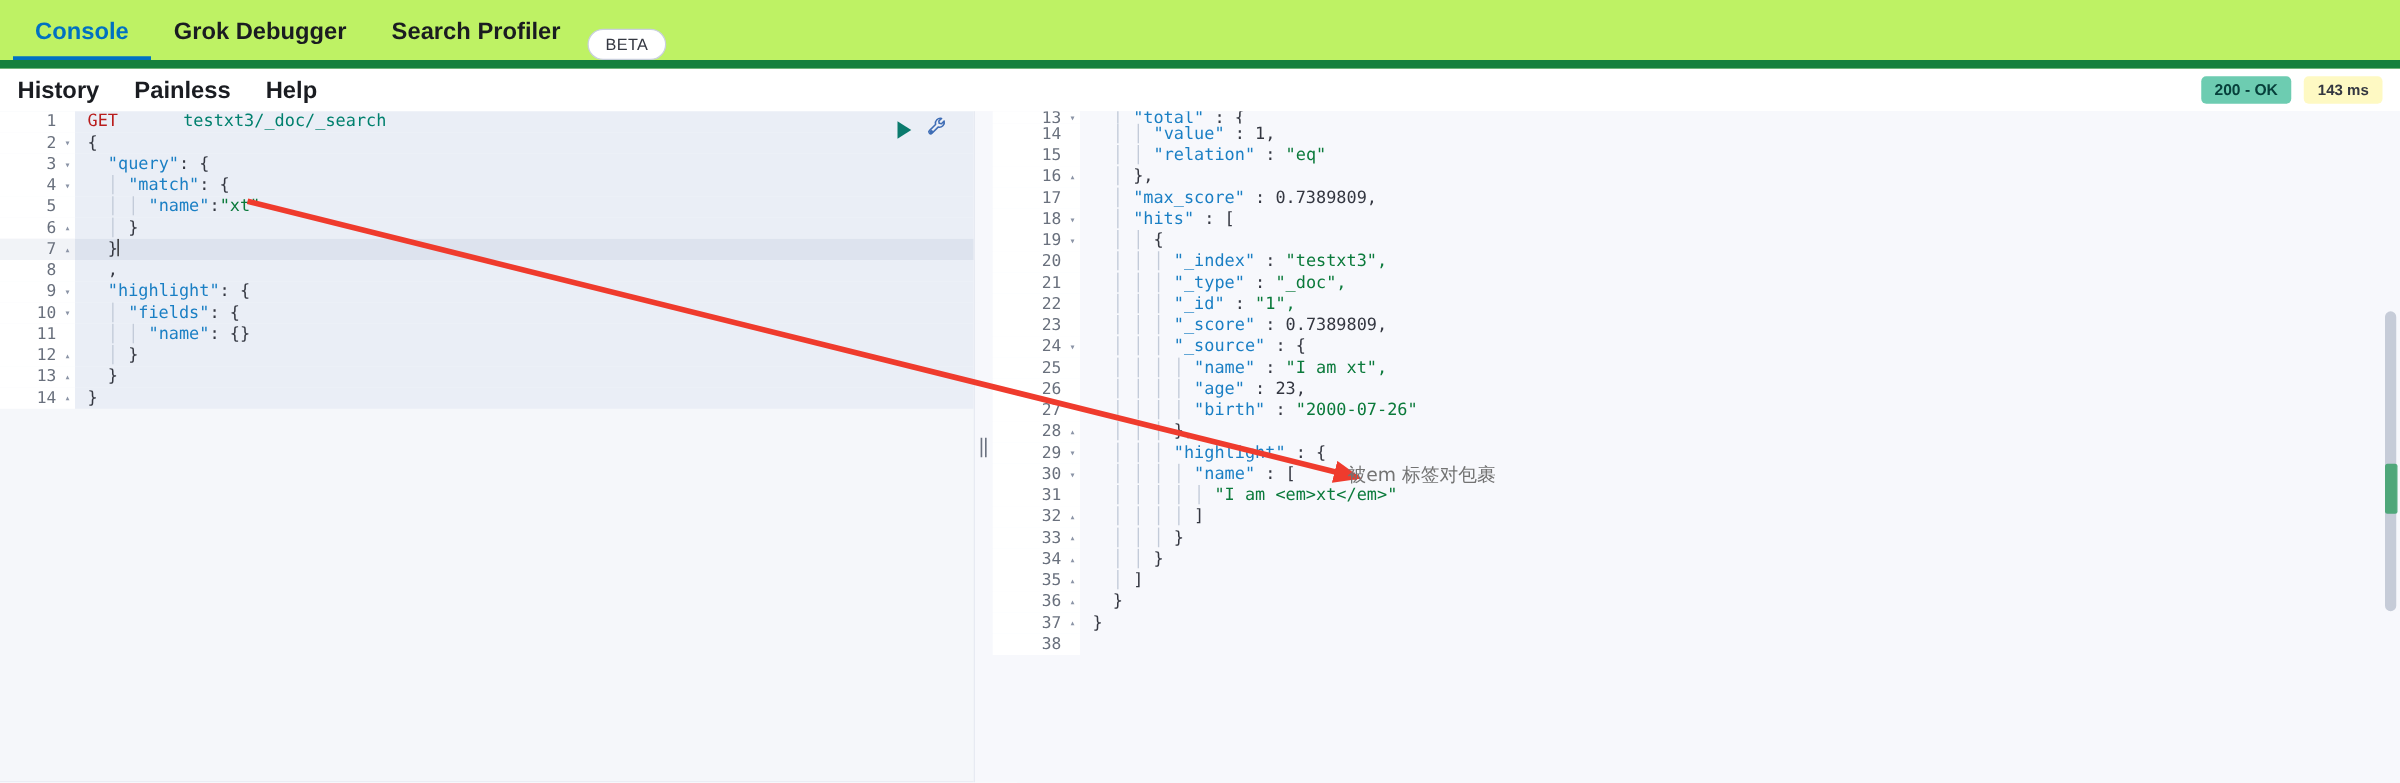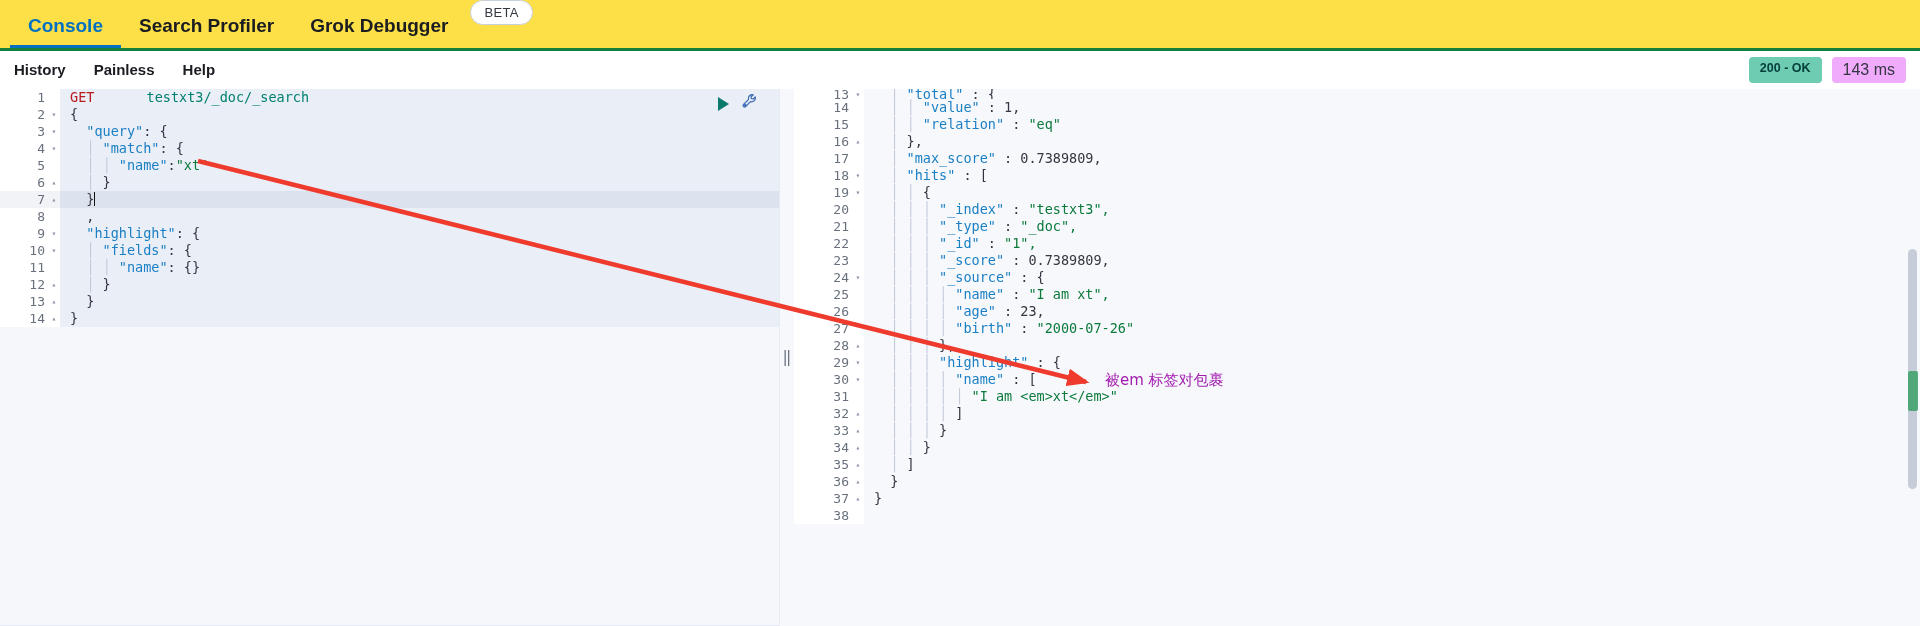--- a/index.html
+++ b/index.html
@@ -6,25 +6,25 @@
   body{
     width:1920px;height:626px;
     background:#ffffff;
     font-family:"Liberation Sans", sans-serif;
     overflow:hidden;
     position:relative;
   }
   
   .tabbar{
     height:48px;
-    background:#fde047;
-    display:flex;
-    align-items:flex-start;
+    background:#bef264;
+    display:flex;
+    align-items:flex-end;
     padding:0 0 0 10px;
-    border-bottom:3px solid #15803d;
+    border-bottom:7px solid #15803d;
     position:relative;
   }
   .tab{
     font-size:19px;
     font-weight:bold;
     color:#1a1c21;
     padding:0 18px;
     height:48px;
     line-height:52px;
     cursor:pointer;
@@ -49,47 +49,48 @@
   
   .submenu{
     height:36px;
     display:flex;
     align-items:center;
     padding-left:14px;
     background:#fff;
     position:relative;
   }
   .submenu-item{
-    font-size:15px;
+    font-size:19px;
     font-weight:bold;
     color:#1a1c21;
     margin-right:28px;
     cursor:pointer;
   }
   .status-group{
     position:absolute;
     right:14px;
     top:6px;
     display:flex;
+    align-items:center;
     gap:10px;
     padding-left:34px;
   }
   .status-ok{
     background:#6dccb1;
     color:#07403b;
     font-size:12.5px;
     font-weight:bold;
     border-radius:4px;
     padding:4px 11px;
   }
   .status-ms{
-    background:#f0abfc;
+    background:#fef9c3;
     color:#343741;
-    font-size:16px;
-    font-weight:normal;
+    font-size:12px;
+    font-weight:bold;
     border-radius:4px;
     padding:4px 11px;
   }
   
   .console{
     position:absolute;
     left:0;right:0;
     top:89px;
     bottom:0;
     display:flex;
@@ -199,23 +200,23 @@
   
   .annotation-svg{
     position:absolute;
     left:0;top:0;
     width:1920px;height:626px;
     pointer-events:none;
     z-index:20;
   }
   .annot-text{
     position:absolute;
-    left:1105px;
+    left:1078px;
     top:371px;
-    color:#a21caf;
+    color:#737373;
     font-size:15px;
     font-family:"DejaVu Sans","Liberation Sans",sans-serif;
     z-index:21;
     white-space:nowrap;
     text-align:right;
   }
   
   .vscroll{
     position:absolute;
     right:1px;top:0;bottom:0;
@@ -240,22 +241,22 @@
   }
   .pane-bottom-edge{
     position:absolute;left:0;right:0;bottom:0;height:1px;background:#e7eaf2;
   }
 </style>
 </head>
 <body>
 
 <div class="tabbar">
   <div class="tab active">Console</div>
+  <div class="tab">Grok Debugger</div>
   <div class="tab">Search Profiler</div>
-  <div class="tab">Grok Debugger</div>
   <span class="beta-badge">BETA</span>
 </div>
 
 <div class="submenu">
   <div class="submenu-item">History</div>
   <div class="submenu-item">Painless</div>
   <div class="submenu-item">Help</div>
   <div class="status-group">
     <span class="status-ok">200 - OK</span>
     <span class="status-ms">143 ms</span>

